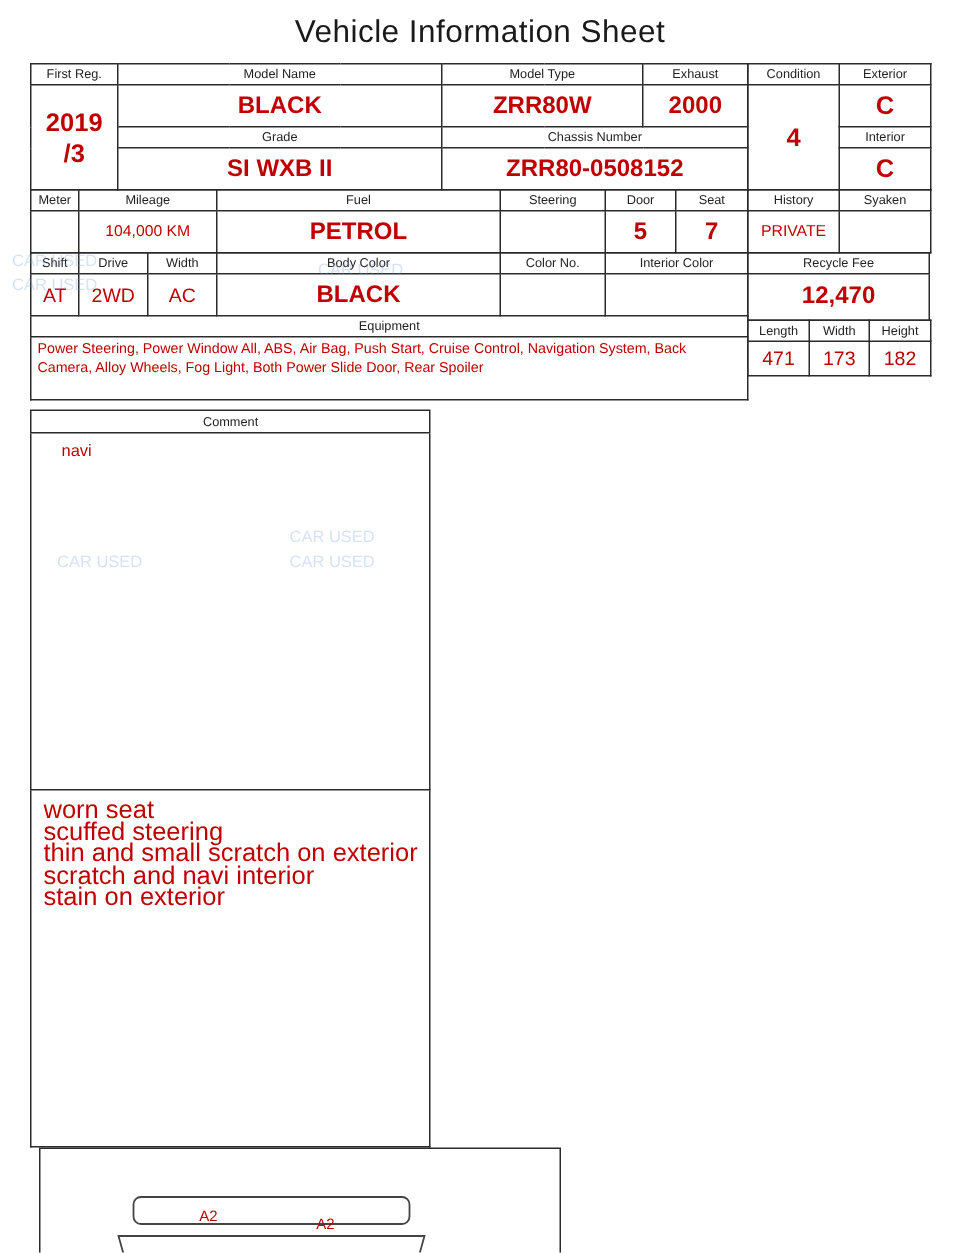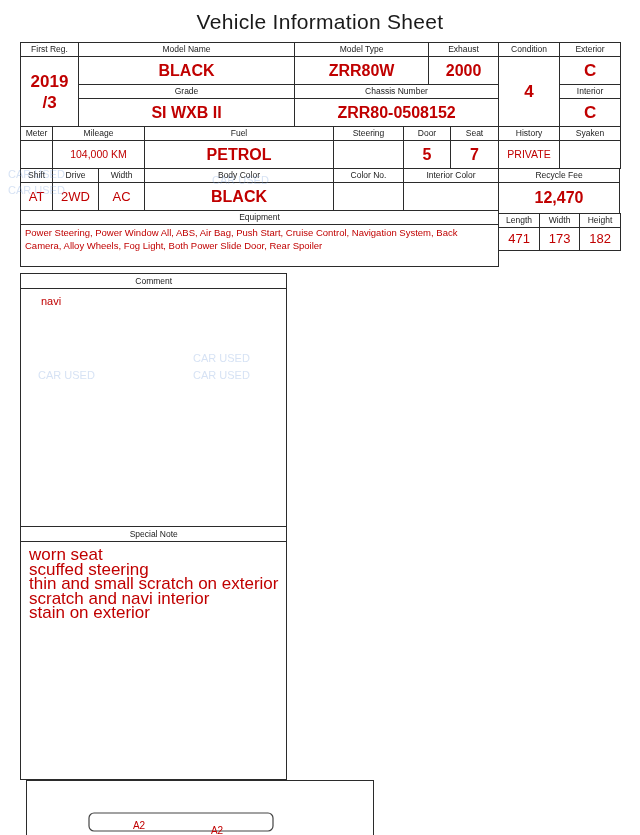--- a/index.html
+++ b/index.html
@@ -355,21 +355,20 @@
     </div>
   </div>
 
   <div class="bottom-region">
 
     <div class="comment-col">
       <div class="cmt-hdr">Comment</div>
       <div class="cmt-body">
         <span>navi</span>
       </div>
-      <div class="note-hdr">Special Note</div>
       <div class="note-body">
         <div>worn seat</div>
         <div>scuffed steering</div>
         <div>thin and small scratch on exterior</div>
         <div>scratch and navi interior</div>
         <div>stain on exterior</div>
       </div>
     </div>
 
     <div class="diagram-col">

